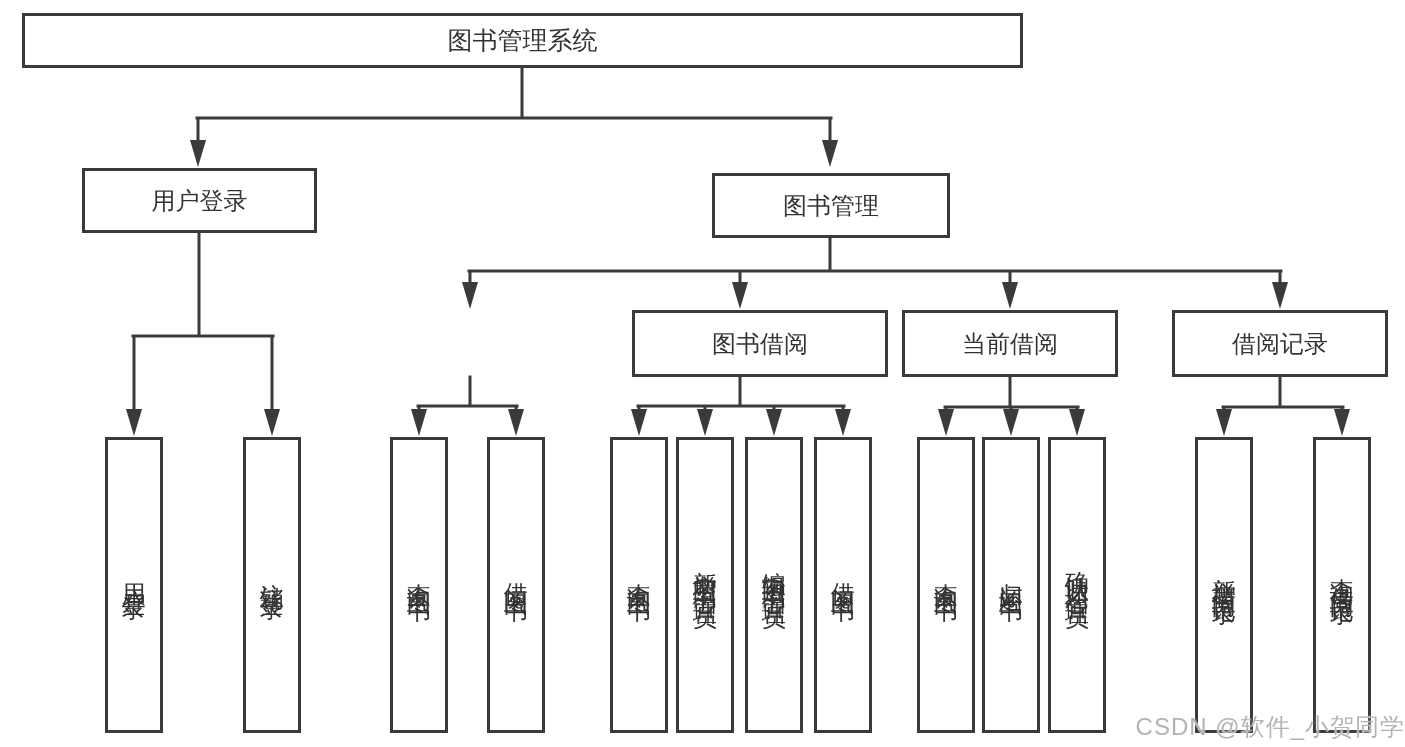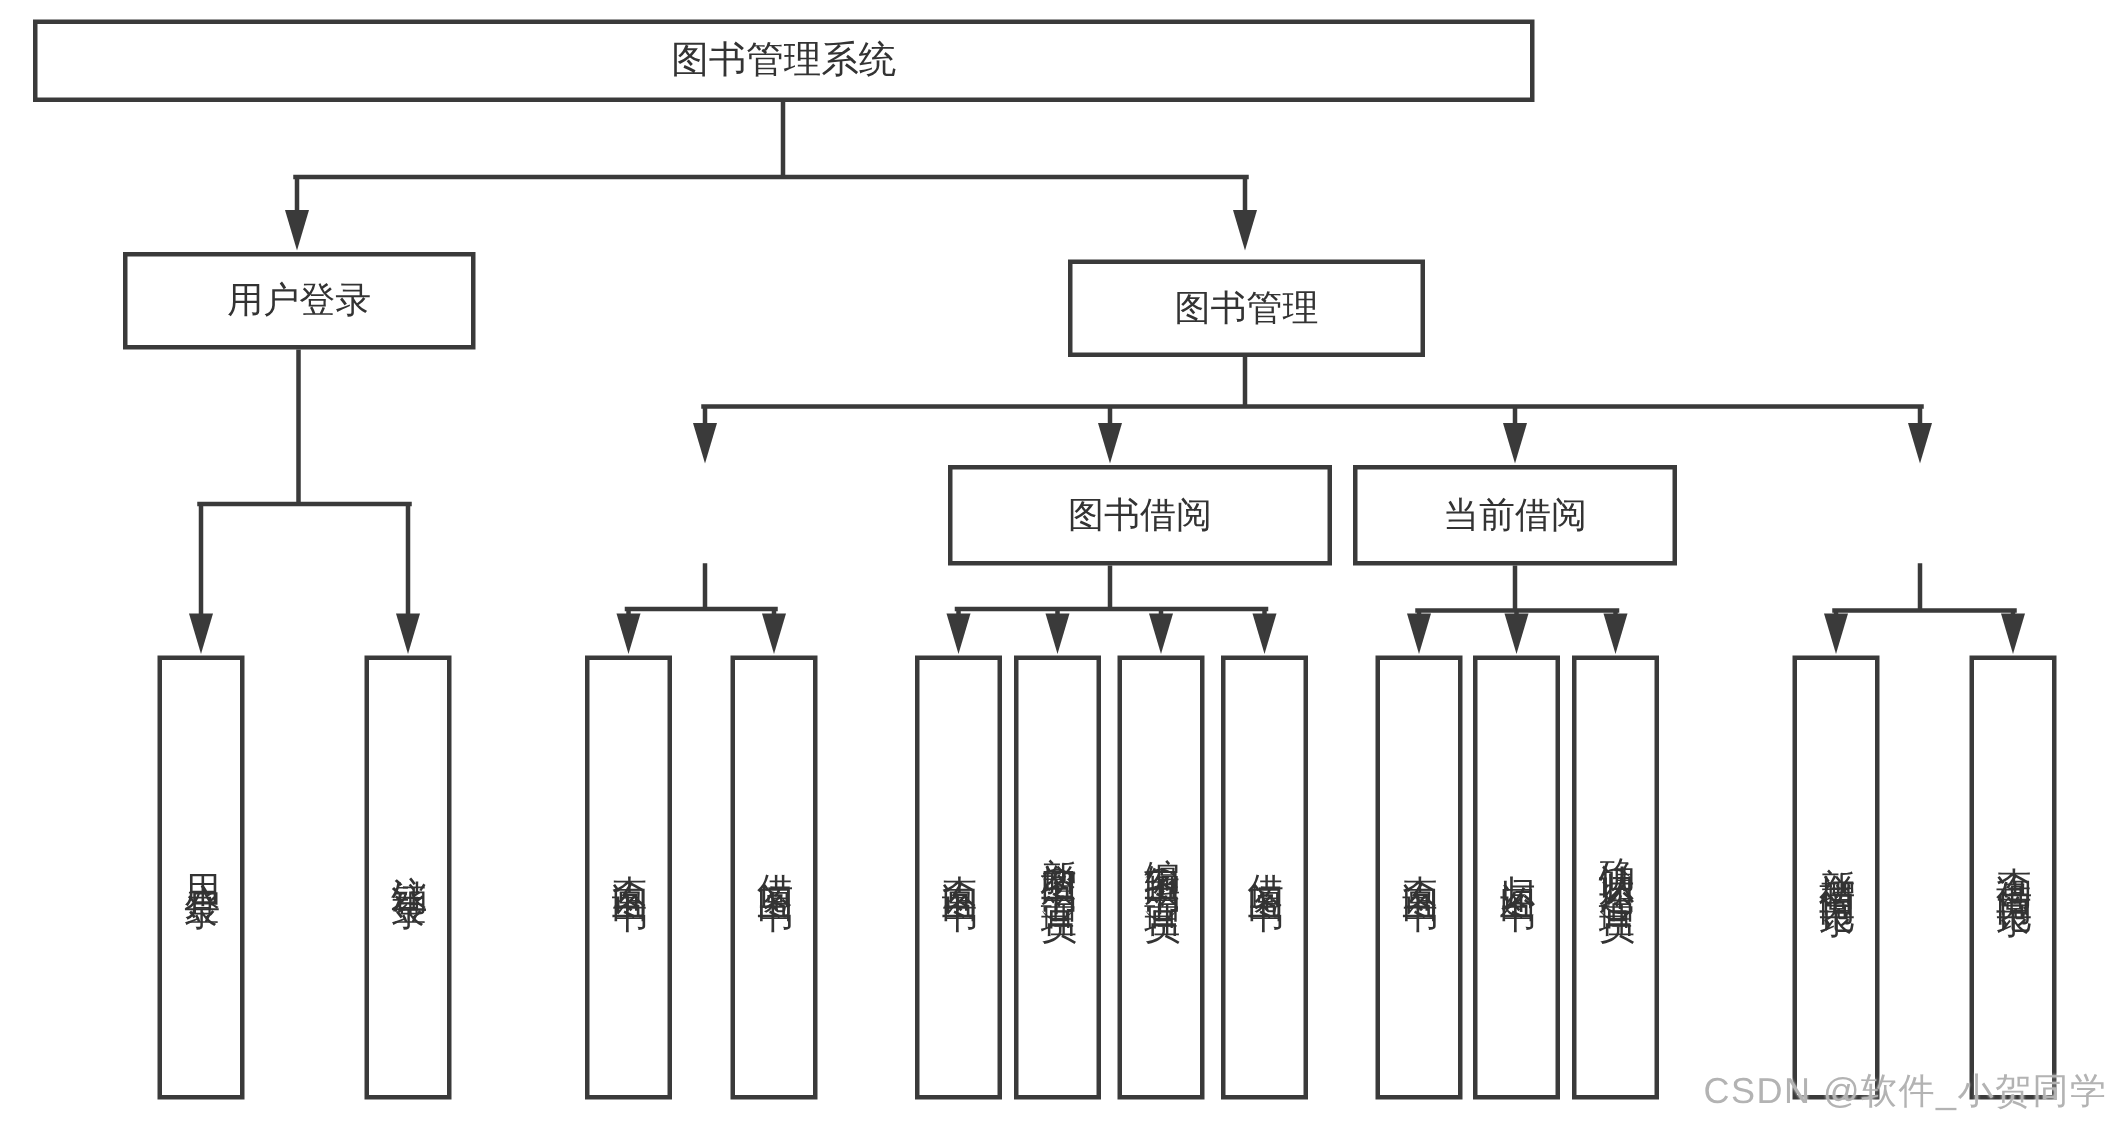--- a/index.html
+++ b/index.html
@@ -99,20 +99,23 @@
   <div class="node" style="left:712px;top:173px;width:238px;height:65px">
     <span>图书管理</span>
   </div>
 
   <div class="node" style="left:632px;top:310px;width:256px;height:67px">
     <span>图书借阅</span>
   </div>
   <div class="node" style="left:902px;top:310px;width:216px;height:67px">
     <span>当前借阅</span>
   </div>
+  <div class="node" style="left:1172px;top:310px;width:216px;height:67px">
+    <span>借阅记录</span>
+  </div>
 
   <div class="node vnode" style="left:105px;top:437px;width:58px;height:296px">
     <span>用户登录</span>
   </div>
   <div class="node vnode" style="left:243px;top:437px;width:58px;height:296px">
     <span>注销登录</span>
   </div>
 
   <div class="node vnode" style="left:390px;top:437px;width:58px;height:296px">
     <span>查询图书</span>

